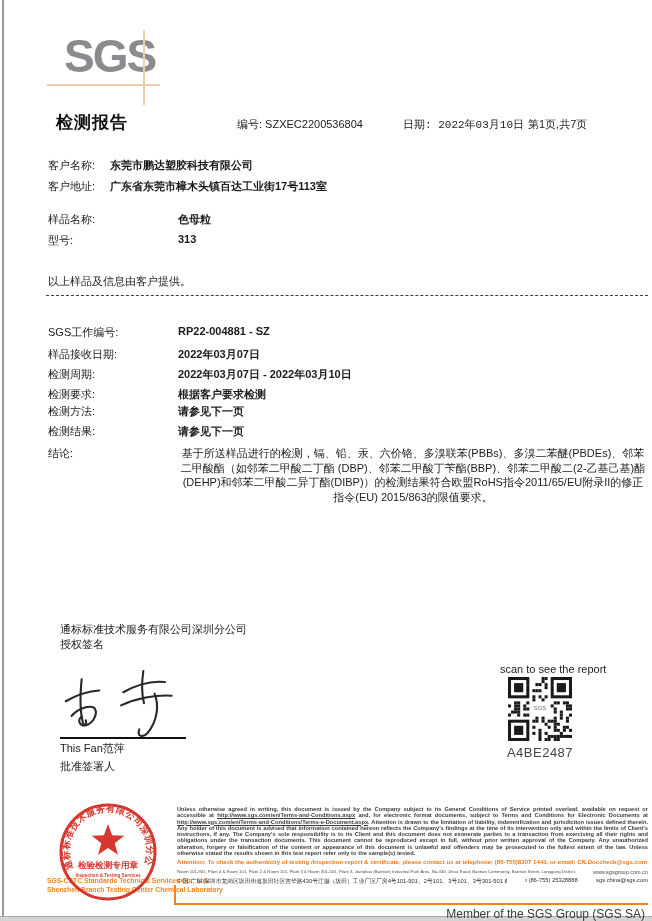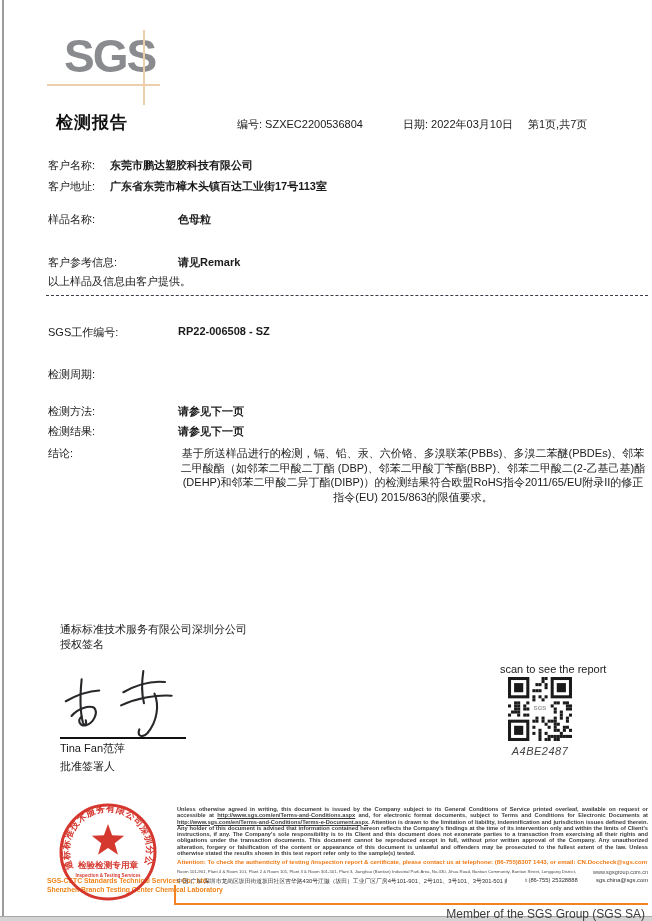--- a/index.html
+++ b/index.html
@@ -16,21 +16,21 @@
   
   .logo {
     position:absolute; left:64px; top:33px; font-size:46px; font-weight:bold;
     letter-spacing:-2px; color:#8a8b8e; line-height:1;
   }
   .logo-hline { position:absolute; left:47px; top:84px; width:113px; height:2px; background:#ecd0ab; }
   .logo-vline { position:absolute; left:143px; top:30px; width:2px; height:75px; background:#ecd0ab; }
 
   .doc-title { position:absolute; left:56px; top:111px; font-size:17px; font-weight:bold; letter-spacing:1px; color:#111; white-space:nowrap; }
   .hdr-no   { position:absolute; left:237px; top:117px; font-size:11px; white-space:nowrap; }
-  .hdr-date { position:absolute; left:403px; top:117px; font-size:11px; white-space:nowrap; }
+  .hdr-date { position:absolute; left:403px; top:117px; font-size:11px; white-space:nowrap;font-family:Liberation Mono, monospace; }
   .hdr-pages{ position:absolute; left:528px; top:117px; font-size:11px; white-space:nowrap; }
 
   .row { position:absolute; left:0; width:560px; height:14px; font-size:11px; }
   .lbl { position:absolute; left:48px; white-space:nowrap; }
   .val { position:absolute; white-space:nowrap;font-weight:bold; }
   .v110 { left:110px; }
   .v178 { left:178px; }
 
   .dashline { position:absolute; left:46px; top:295px; width:602px; border-top:1.5px dashed #3c3c48; }
 
@@ -43,21 +43,21 @@
   .sig-company { position:absolute; left:60px; top:622px; font-size:11px; white-space:nowrap; }
   .sig-auth    { position:absolute; left:60px; top:637px; font-size:11px; white-space:nowrap; }
   .sig-svg     { position:absolute; left:58px; top:668px; transform:rotate(-3deg); }
   .sig-line    { position:absolute; left:60px; top:737px; width:126px; height:2px; background:#111; }
   .sig-name    { position:absolute; left:60px; top:741px; font-size:11px; white-space:nowrap; }
   .sig-role    { position:absolute; left:60px; top:759px; font-size:11px; white-space:nowrap; }
 
   
   .qr-wrap { position:absolute; left:500px; top:663px; width:80px; text-align:center; }
   .qr-caption { font-size:11px; color:#222; white-space:nowrap; }
-  .qr-code { font-size:11px; color:#444; letter-spacing:0.5px;font-style:italic; }
+  .qr-code { font-size:13px; color:#444; letter-spacing:0.5px; }
 
   
   .stamp-en {
     position:absolute; left:47px; font-size:6.8px; color:#f08318; font-weight:bold; white-space:nowrap;
   }
   .stamp-svg { position:absolute; left:56px; top:800px; opacity:0.92; }
 
   .footer-right {
     position:absolute; left:177px; top:806px; width:471px;
   }
@@ -102,36 +102,45 @@
     <span class="val v110">东莞市鹏达塑胶科技有限公司</span>
   </div>
   <div class="row" style="top:179px">
     <span class="lbl">客户地址:</span>
     <span class="val v110">广东省东莞市樟木头镇百达工业街17号113室</span>
   </div>
   <div class="row" style="top:212px">
     <span class="lbl">样品名称:</span>
     <span class="val v178">色母粒</span>
   </div>
-  <div class="row" style="top:255px">
-    <span class="lbl">客户参考信息:</span>
-    <span class="val v178">请见Remark</span>
+  <div class="row" style="top:233px">
+    <span class="lbl">型号:</span>
+    <span class="val v178">313</span>
   </div>
   <div class="row" style="top:274px">
     <span class="lbl">以上样品及信息由客户提供。</span>
   </div>
 
   <div class="dashline"></div>
 
   <div class="row" style="top:325px">
     <span class="lbl">SGS工作编号:</span>
-    <span class="val v178">RP22-006508 - SZ</span>
+    <span class="val v178">RP22-004881 - SZ</span>
+  </div>
+  <div class="row" style="top:347px">
+    <span class="lbl">样品接收日期:</span>
+    <span class="val v178">2022年03月07日</span>
   </div>
   <div class="row" style="top:367px">
     <span class="lbl">检测周期:</span>
+    <span class="val v178">2022年03月07日 - 2022年03月10日</span>
+  </div>
+  <div class="row" style="top:387px">
+    <span class="lbl">检测要求:</span>
+    <span class="val v178">根据客户要求检测</span>
   </div>
   <div class="row" style="top:404px">
     <span class="lbl">检测方法:</span>
     <span class="val v178">请参见下一页</span>
   </div>
   <div class="row" style="top:424px">
     <span class="lbl">检测结果:</span>
     <span class="val v178">请参见下一页</span>
   </div>
   <div class="row" style="top:446px">
@@ -146,21 +155,21 @@
       <path d="M8,30 C18,25 30,21 42,21"></path>
       <path d="M25,9 C23,22 21,38 24,52 C25,56 28,55 27,50"></path>
       <path d="M13,45 C20,38 31,35 36,38 C40,43 35,53 27,55 C21,56 18,50 23,46"></path>
       <path d="M66,24 C80,17 96,14 108,16"></path>
       <path d="M87,4 C85,14 84,26 86,36"></path>
       <path d="M63,37 C78,31 98,28 114,30"></path>
       <path d="M97,27 C101,38 99,54 88,66 C83,71 77,69 80,62"></path>
     </g>
   </svg>
   <div class="sig-line"></div>
-  <div class="sig-name">Tina Fan范萍</div>
+  <div class="sig-name">This Fan范萍</div>
   <div class="sig-role">批准签署人</div>
 
   <div class="qr-wrap">
     <div class="qr-caption">scan to see the report</div>
     <svg id="qr-svg" width="64" height="64" viewBox="0 0 63 63" style="margin:2px 0 0 0;">
         <rect x="33" y="0" width="3" height="3" fill="#1a1a1a"></rect>
         <rect x="36" y="0" width="3" height="3" fill="#1a1a1a"></rect>
         <rect x="33" y="3" width="3" height="3" fill="#1a1a1a"></rect>
         <rect x="27" y="6" width="3" height="3" fill="#1a1a1a"></rect>
         <rect x="30" y="6" width="3" height="3" fill="#1a1a1a"></rect>

